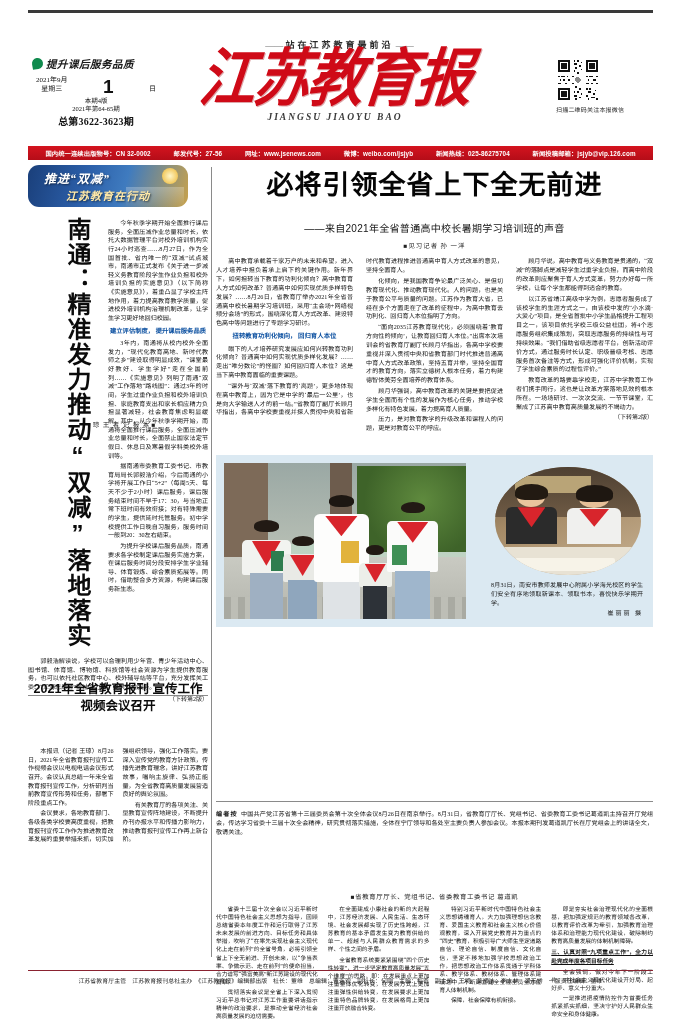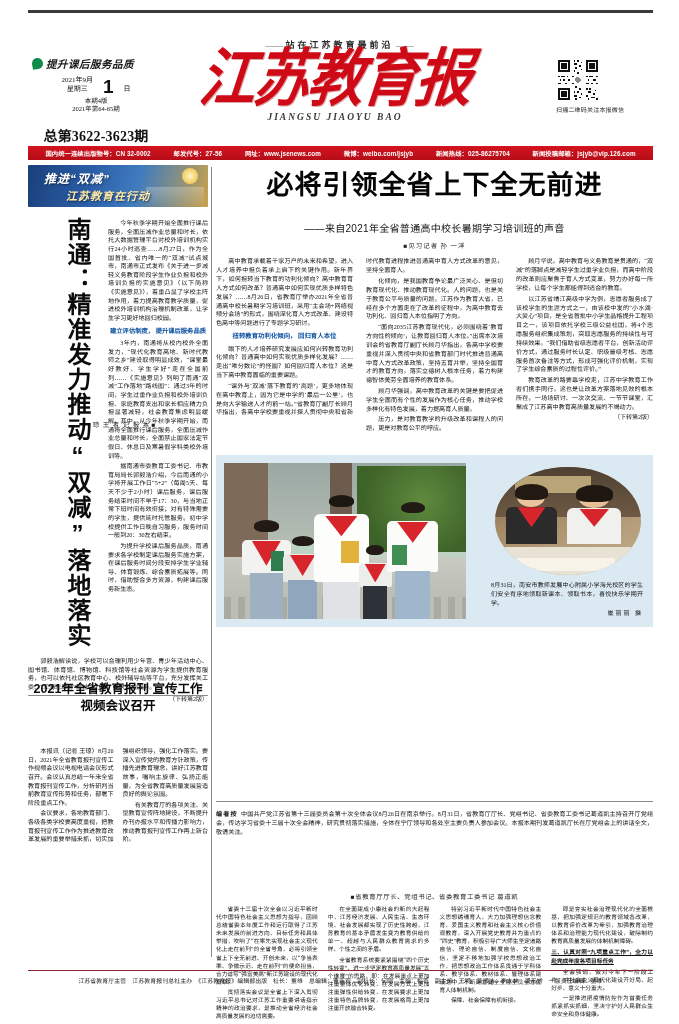--- a/index.html
+++ b/index.html
@@ -40,28 +40,28 @@
   .pubhouse .phtext{
     font-size:10.5px;color:#1b1b1b;letter-spacing:.5px;
     font-family:"Liberation Serif",serif;font-style:italic;font-weight:700;
   }
 
   .dateblock{
     position:absolute;left:36px;top:76px;width:120px;
     text-align:center;color:#111;line-height:1.25;
   }
   .dateblock .row1{
-    display:flex;align-items:flex-end;justify-content:center;gap:10px;
+    display:flex;align-items:flex-end;justify-content:space-between;gap:10px;
   }
   .dateblock .ymcol{font-size:7px;text-align:center;line-height:1.35;}
   .dateblock .bigday{font-size:19px;font-weight:700;line-height:.9;font-family:"Liberation Sans",sans-serif;}
   .dateblock .ri{font-size:7px;align-self:flex-end;padding-bottom:1px;}
   .dateblock .r2{font-size:6.5px;margin-top:2px;}
   .dateblock .r3{font-size:6.5px;}
-  .dateblock .r4{font-size:14px;font-weight:700;margin-top:15px;letter-spacing:.2px;}
+  .dateblock .r4{font-size:10px;font-weight:700;margin-top:3px;letter-spacing:.2px;}
 
   .nameplate{
     position:absolute;left:160px;top:48px;width:350px;height:62px;
     display:flex;align-items:center;justify-content:center;
   }
   .nameplate .cn{
     font-size:56px;color:#cf0a17;font-weight:700;
     font-family:"Liberation Serif",serif;font-style:italic;
     letter-spacing:-2px;line-height:1;
     transform:skewX(-6deg) scaleY(1.12);
@@ -95,23 +95,23 @@
   .vdiv{
     position:absolute;background:#8a8a8a;width:1px;
   }
   .hdiv{position:absolute;background:#8a8a8a;height:1px;}
 
   
   .leftcol{
     position:absolute;left:28px;top:0;width:180px;
   }
   .banner{
-    width:180px;height:42px;position:relative;overflow:hidden;
+    width:160px;height:42px;position:relative;overflow:hidden;
     background:linear-gradient(105deg,#1a3f7a 0%,#2b5ea8 35%,#3f7bbf 60%,#c9a24a 100%);
-    border-radius:1px;
+    border-radius:11px;
   }
   .banner .b-t1{
     position:absolute;left:16px;top:4px;color:#fff;font-size:12px;font-weight:700;
     font-family:"Liberation Serif",serif;font-style:italic;letter-spacing:1px;
     text-shadow:1px 1px 2px rgba(0,0,0,.5);
   }
   .banner .b-t2{
     position:absolute;left:38px;top:22px;color:#ffe9a8;font-size:11px;font-weight:700;
     font-family:"Liberation Serif",serif;font-style:italic;letter-spacing:1px;
     text-shadow:1px 1px 2px rgba(0,0,0,.55);

